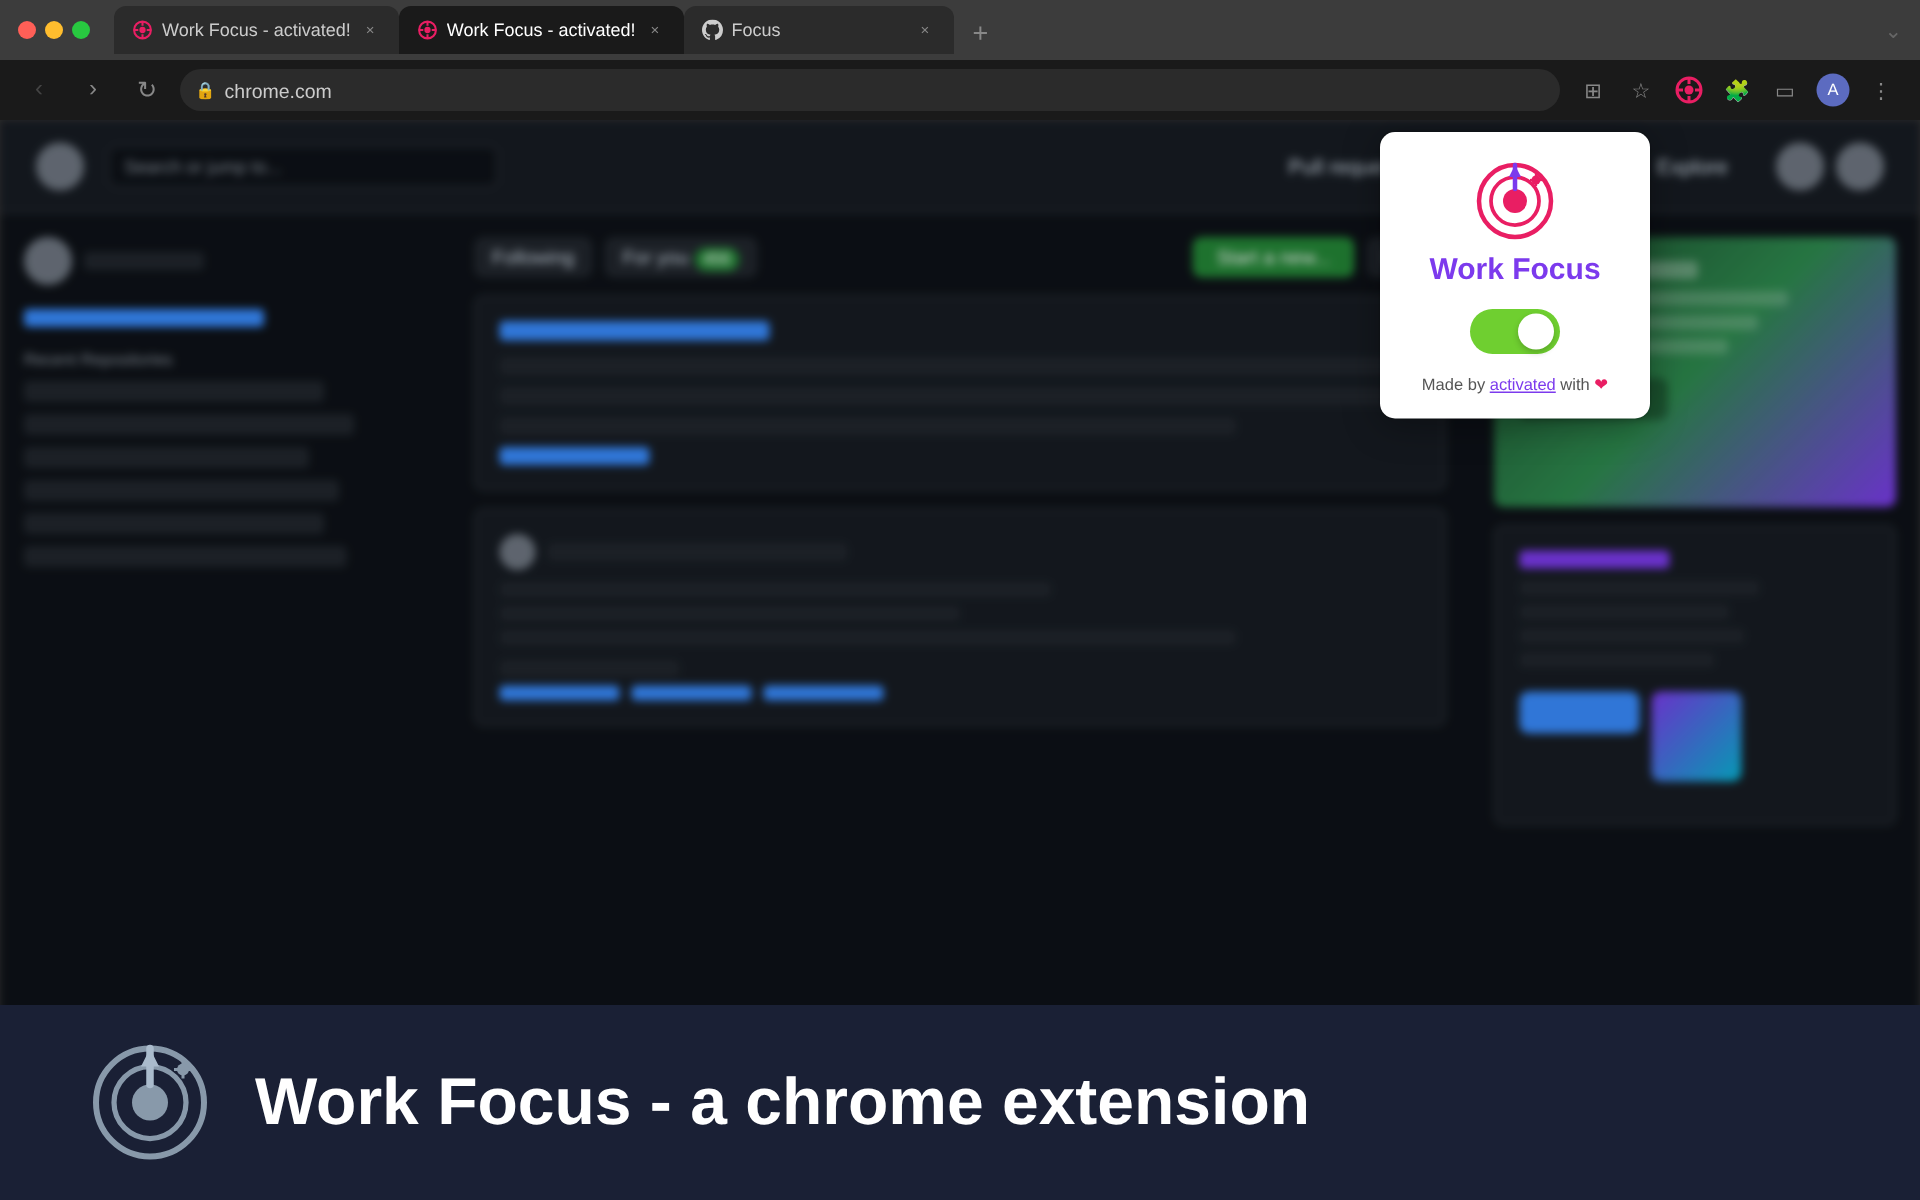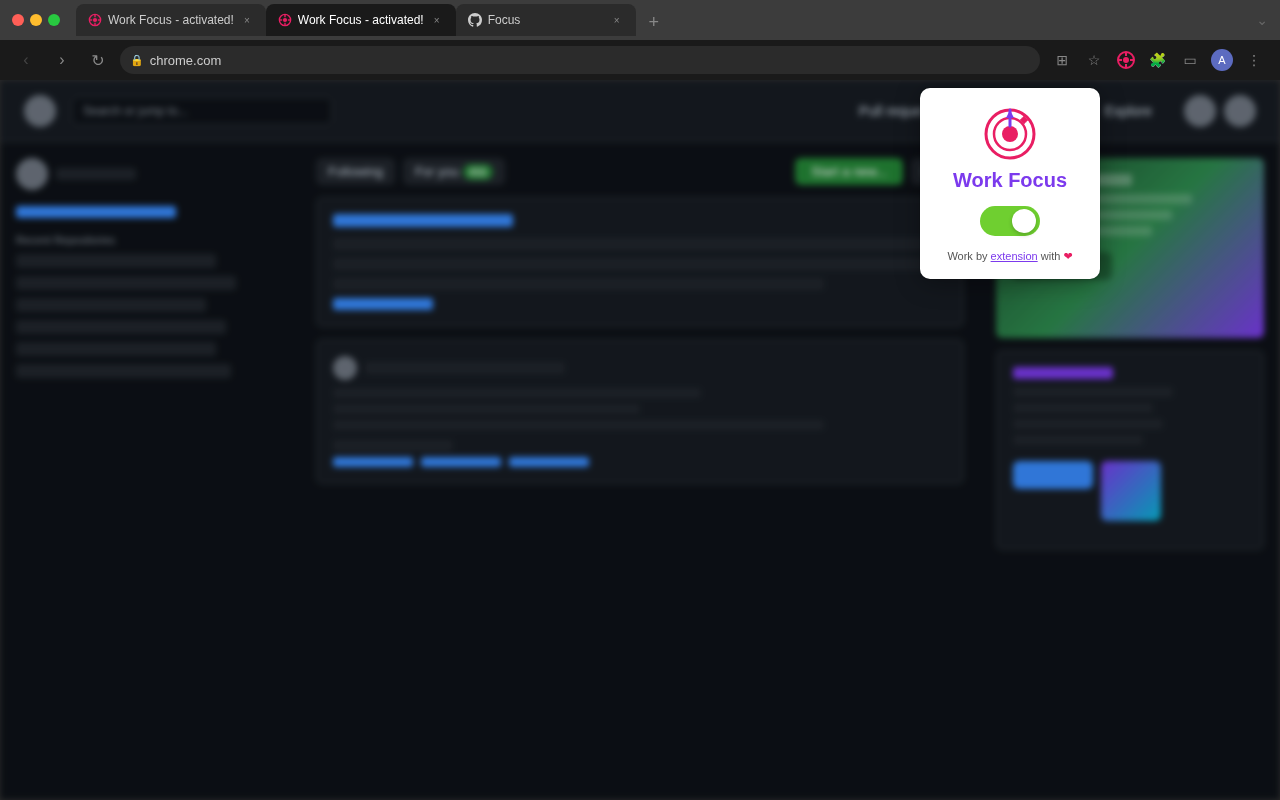--- a/index.html
+++ b/index.html
@@ -317,18 +317,37 @@
 
       <div class="popup-title">Work Focus</div>
 
       <div class="popup-toggle-container">
         <div class="toggle-track">
           <div class="toggle-thumb"></div>
         </div>
       </div>
 
       <div class="popup-footer">
-        <span>Work by </span><a href="#">extension</a><span> with </span><span class="heart">❤</span>
-      </div>
-    </div>
-
+        <span>Made by </span><a href="#">activated</a><span> with </span><span class="heart">❤</span>
+      </div>
+    </div>
+
+    <div class="bottom-banner">
+
+      <div class="banner-logo">
+        <svg width="80" height="80" viewBox="0 0 80 80">
+
+          <circle cx="40" cy="40" r="36" fill="none" stroke="#8899aa" stroke-width="4"></circle>
+          <circle cx="40" cy="40" r="24" fill="none" stroke="#8899aa" stroke-width="3.5"></circle>
+          <circle cx="40" cy="40" r="12" fill="#8899aa"></circle>
+
+          <line x1="40" y1="4" x2="40" y2="28" stroke="#aabbcc" stroke-width="5" stroke-linecap="round"></line>
+          <polygon points="40,4 34,16 46,16" fill="#aabbcc"></polygon>
+
+          <circle cx="62" cy="18" r="4" fill="#8899aa"></circle>
+          <line x1="62" y1="12" x2="62" y2="24" stroke="#8899aa" stroke-width="2"></line>
+          <line x1="56" y1="18" x2="68" y2="18" stroke="#8899aa" stroke-width="2"></line>
+        </svg>
+      </div>
+      <div class="banner-title">Work Focus - a chrome extension</div>
+    </div>
   </div>
 </div>
 
 </body></html>

